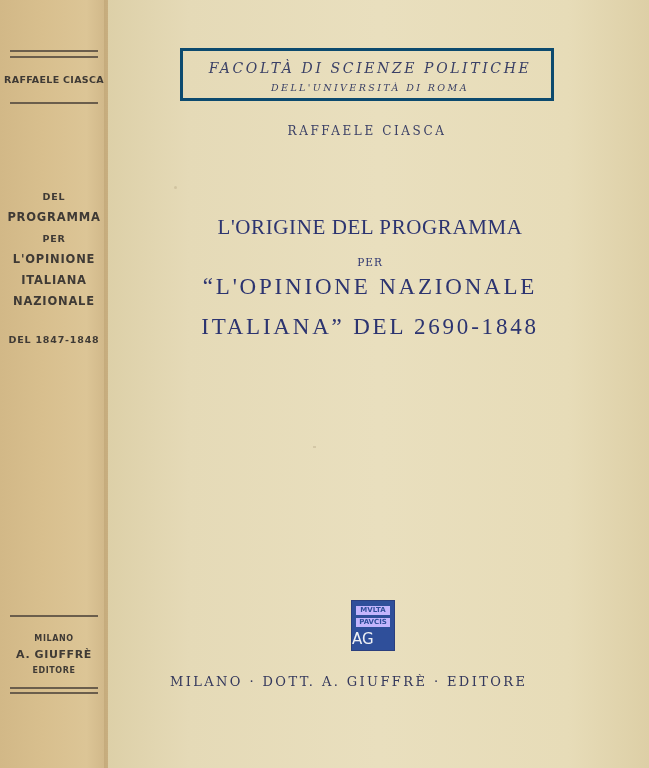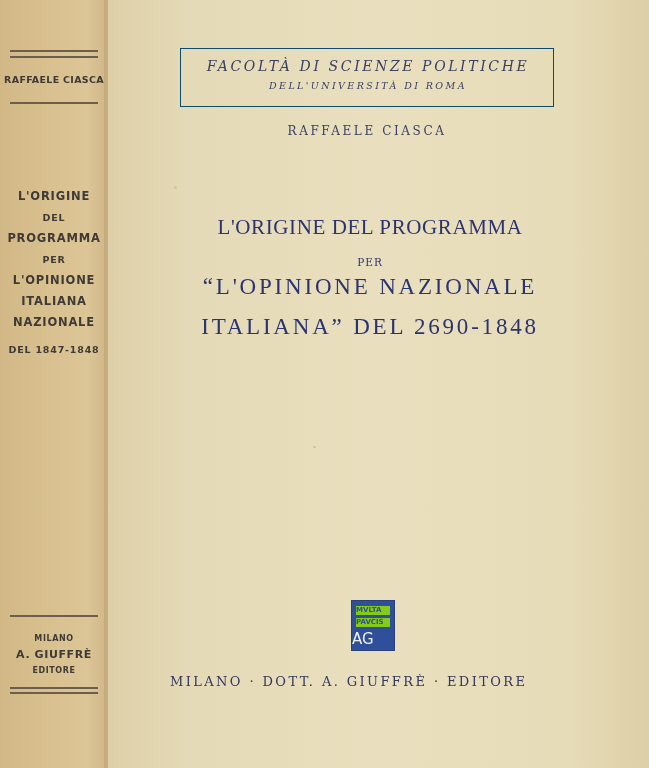--- a/index.html
+++ b/index.html
@@ -10,53 +10,52 @@
     background: linear-gradient(90deg, rgba(160,130,80,0.25), rgba(255,255,255,0)); }
   .front { position:absolute; left:108px; top:0; width:541px; height:768px;
     background: linear-gradient(90deg, #ddd0a8 0%, #e5dab7 15%, #e9dfbe 50%, #e7dcb8 85%, #ddcfa6 100%); }
   .hr { position:absolute; left:10px; width:88px; height:2px; background:#6b5e4c; }
   .spine-text { position:absolute; left:0; width:108px; text-align:center; font-family:"DejaVu Sans", sans-serif; font-weight:bold; color:#3f3a35; }
   .spine-author { top:74px; font-size:9.5px; letter-spacing:0.3px; }
   .spine-title { top:186px; font-size:11.5px; line-height:21px; letter-spacing:0.8px; }
   .spine-title .sm { font-size:9.5px; }
   .spine-pub { top:631px; font-size:8px; line-height:16px; letter-spacing:0.6px; }
   .spine-pub .big { font-size:11px; }
-  .box { position:absolute; left:180px; top:48px; width:374px; height:59px; border:1px solid #0c4a6e; box-sizing:border-box; }
+  .box { position:absolute; left:180px; top:48px; width:374px; height:53px; border:3px solid #0c4a6e; box-sizing:border-box; }
   .box-l1 { position:absolute; left:0; top:9px; width:374px; text-align:center; font-style:italic; color:#3a4066; font-size:14px; letter-spacing:2.6px; }
   .box-l2 { position:absolute; left:0; top:31px; width:374px; text-align:center; font-style:italic; color:#3a4066; font-size:9.5px; letter-spacing:2.4px; }
   .author { position:absolute; left:180px; top:124px; width:374px; text-align:center; color:#3b4066; font-size:12px; letter-spacing:2.6px; }
   .title { position:absolute; left:170px; width:400px; text-align:center; color:#2c3470; }
   .t1 { top:215px; font-size:21px; letter-spacing:0.6px; font-family:"Liberation Serif", serif; }
   .t2 { top:256px; font-size:10.5px; letter-spacing:1px; }
   .t3 { top:274px; font-size:23px; letter-spacing:2.8px; font-family:"Liberation Serif", serif; }
   .t4 { top:314px; font-size:23px; letter-spacing:2.8px; font-family:"Liberation Serif", serif; }
   .logo { position:absolute; left:351px; top:600px; width:44px; height:51px; background:#2f4f9a; border:1px solid #2b3f7d; box-sizing:border-box; }
-  .logo-band { position:absolute; left:4px; width:34px; height:9px; background:#84cc16; color:#2f4f9a; font-family:"DejaVu Sans", sans-serif; font-weight:bold; font-size:7px; line-height:9px; }
+  .logo-band { position:absolute; left:4px; width:34px; height:9px; background:#c4b5fd; color:#2f4f9a; font-family:"DejaVu Sans", sans-serif; font-weight:bold; font-size:7px; line-height:9px; text-align:center; }
   .logo-ag { position:absolute; left:0; top:29px; width:42px; color:#eef0f5; font-family:"DejaVu Sans", sans-serif; font-size:15px; }
   .publisher { position:absolute; left:170px; top:674px; width:410px; text-align:left; color:#34385c; font-size:13px; letter-spacing:2.4px; }
   .scuff { position:absolute; background:rgba(120,100,70,0.18); }
 </style>
 </head>
 <body>
 
 <div class="spine">
   <div class="hr" style="top:50px"></div>
   <div class="hr" style="top:56px"></div>
   <div class="spine-text spine-author">RAFFAELE CIASCA</div>
   <div class="hr" style="top:102px"></div>
 
   <div class="spine-text spine-title">
-    <div>L'ORIGINE</div>
     <div class="sm">DEL</div>
     <div>PROGRAMMA</div>
     <div class="sm">PER</div>
     <div>L'OPINIONE</div>
     <div>ITALIANA</div>
     <div>NAZIONALE</div>
-    <div class="sm" style="margin-top:6px">DEL 1847-1848</div>
+    <div class="sm" style="margin-top:17px">DEL 1847-1848</div>
   </div>
 
   <div class="hr" style="top:615px"></div>
   <div class="spine-text spine-pub">
     <div>MILANO</div>
     <div class="big">A. GIUFFRÈ</div>
     <div>EDITORE</div>
   </div>
   <div class="hr" style="top:687px"></div>
   <div class="hr" style="top:692px"></div>

